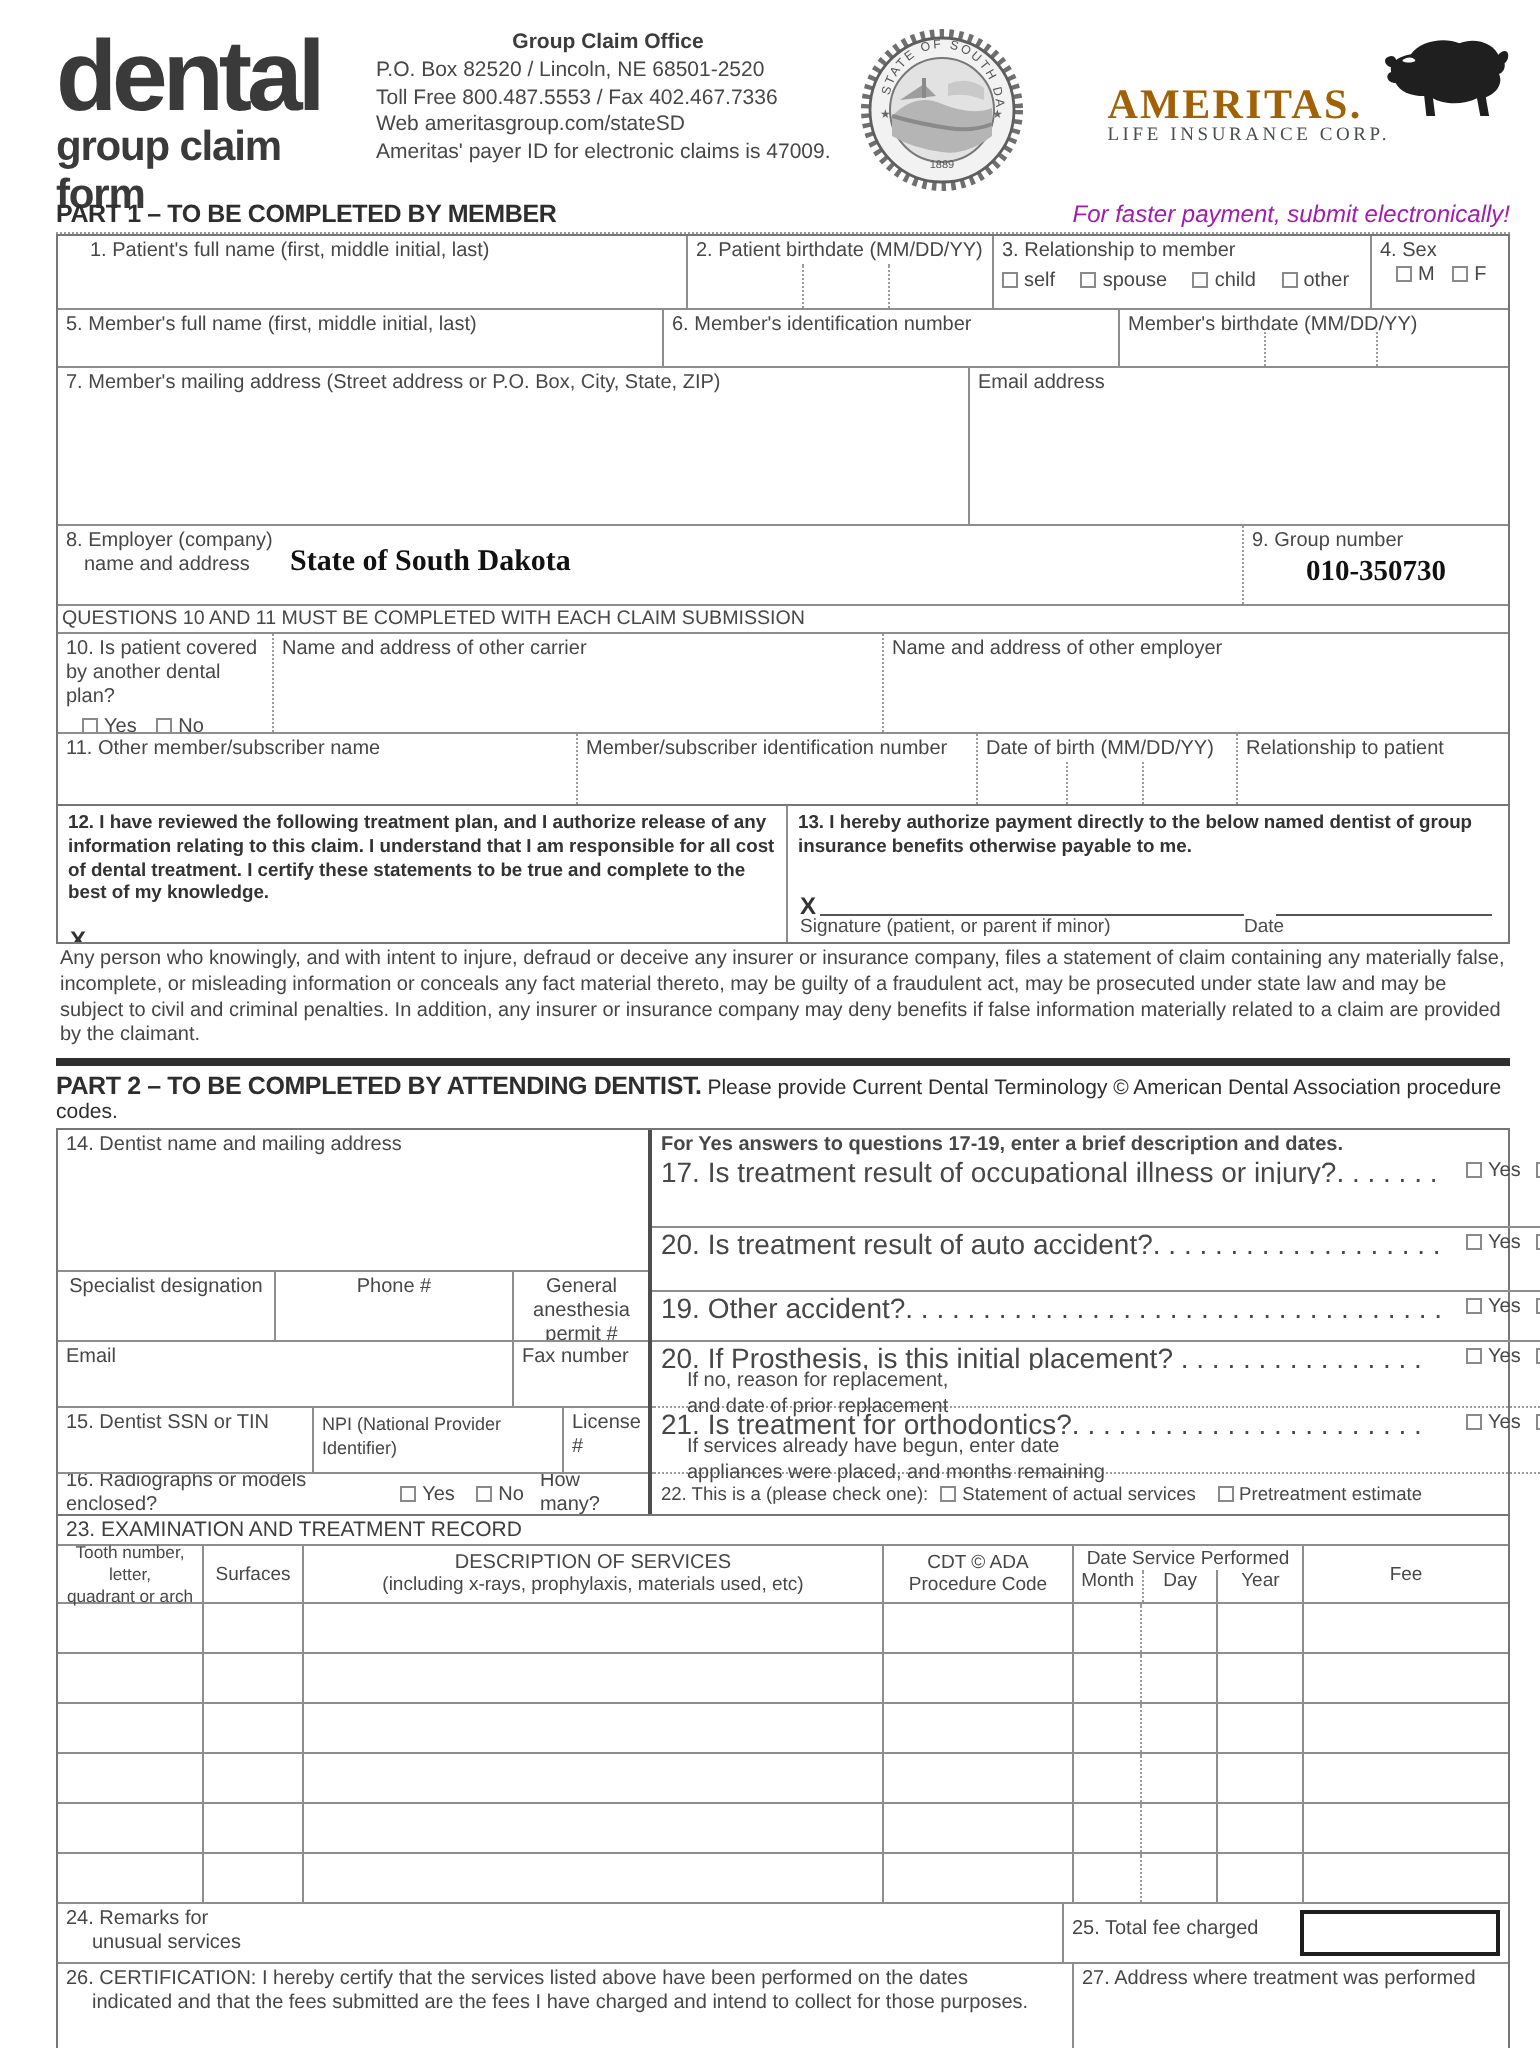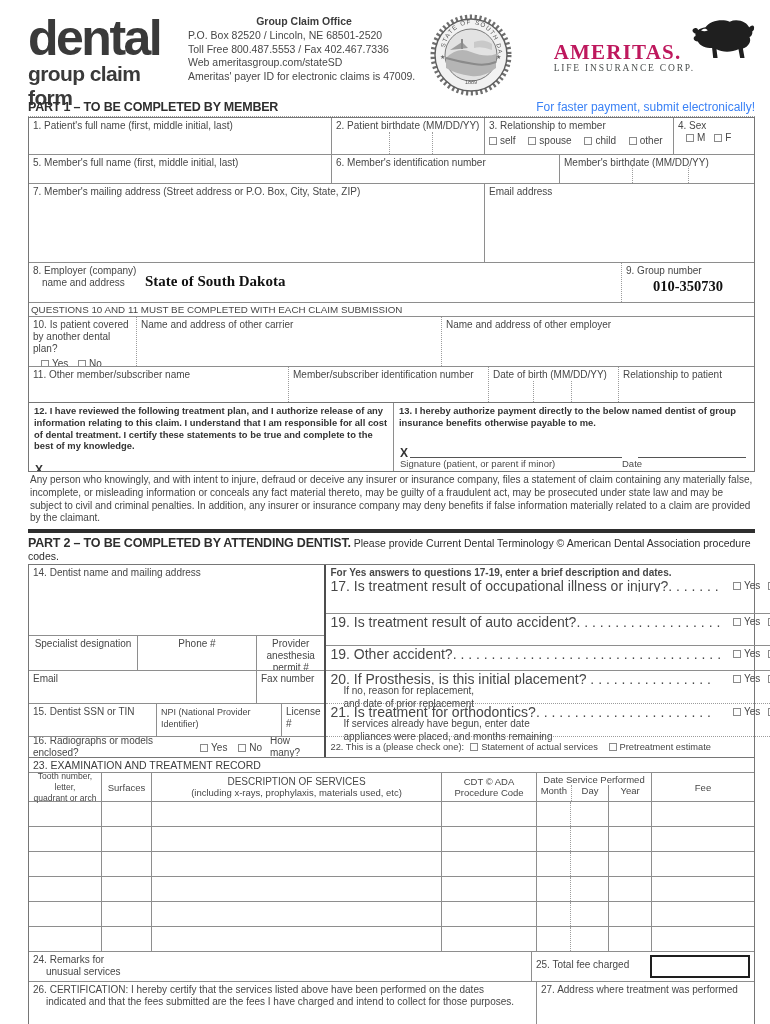--- a/index.html
+++ b/index.html
@@ -14,28 +14,28 @@
   
   .header { display:flex; height:88px; }
   .logo { width:160px; padding-top:6px; }
   .logo-title { font-size:50px; font-weight:bold; letter-spacing:-2.5px; line-height:44px; color:#3a3a3a; }
   .logo-sub { font-size:21px; font-weight:bold; letter-spacing:-0.6px; color:#3a3a3a; margin-top:2px; }
   .contact { width:232px; padding-top:5px; font-size:10.5px; line-height:13.8px; color:#474747; }
   .contact .ct { font-weight:bold; color:#3c3c3c;text-align:center; }
   .sealwrap { width:92px; padding-top:2px; margin-left:8px; }
   .brand { flex:1; padding-top:16px; display:flex; justify-content:flex-end; align-items:flex-start; }
   .brand-text { text-align:left; margin-top:16px; }
-  .brand-name { font-family:"Liberation Serif", serif; font-size:21px; letter-spacing:1.2px; color:#be185d; font-weight:600; line-height:20px; }
+  .brand-name { font-family:"Liberation Serif", serif; font-size:21px; letter-spacing:1.2px; color:#a16207; font-weight:600; line-height:20px; }
   .brand-sub { font-family:"Liberation Serif", serif; font-size:9.5px; letter-spacing:1.8px; color:#4a4f4e; margin-top:1px; text-align:right; }
   .bison { margin-left:-6px; margin-top:-10px; }
 
   
   .p1head { display:flex; justify-content:space-between; align-items:flex-end; border-bottom:1px dotted #9a9a9a; padding-bottom:2px; margin-top:2px; }
   .phead-l { font-size:12.5px; font-weight:bold; color:#2e2e2e; letter-spacing:-0.2px; }
-  .phead-note { font-size:12px; color:#3b82f6; }
+  .phead-note { font-size:12px; font-style:italic; color:#a21caf; }
 
   
   .tbl { border:1px solid #767676; }
   .tbl.nt { border-top:0; }
   .row { display:flex; border-top:1px solid #8e8e8e; }
   .row.f { border-top:0; }
   .c { border-left:1px solid #8e8e8e; padding:2px 4px; position:relative; overflow:hidden; }
   .c.f { border-left:0; }
   .c.dl { border-left:1px dotted #9c9c9c; }
   .lbl { font-size:10px; line-height:12px; color:#474747; }
@@ -146,21 +146,21 @@
   </div>
 
   <div class="p1head">
     <span class="phead-l">PART 1 – TO BE COMPLETED BY MEMBER</span>
     <span class="phead-note">For faster payment, submit electronically!</span>
   </div>
 
   <div class="tbl">
 
     <div class="row f" style="height:36px;">
-      <div class="c f" style="width:302px;">
+      <div class="c f" style="width:302px;margin-left:12px;">
         <div class="lbl">1. Patient's full name (first, middle initial, last)</div>
       </div>
       <div class="c" style="width:153px;">
         <div class="lbl">2. Patient birthdate (MM/DD/YY)</div>
         <div class="dsep" style="left:57px;"></div>
           <div class="dsep" style="left:100px;"></div>
       </div>
       <div class="c" style="width:189px;">
         <div class="lbl">3. Relationship to member</div>
         <div class="cbg" style="margin-top:3px;">
@@ -300,21 +300,21 @@
         </div>
       </div>
       <div class="row" style="height:35px;text-align:center;">
         <div class="c f" style="width:108px;">
           <div class="lbl">Specialist designation</div>
         </div>
         <div class="c" style="width:119px;">
           <div class="lbl">Phone #</div>
         </div>
         <div class="c" style="flex:1;">
-          <div class="lbl">Provider anesthesia permit #</div>
+          <div class="lbl">General anesthesia permit #</div>
         </div>
       </div>
       <div class="row" style="height:33px;">
         <div class="c f" style="width:227px;">
           <div class="lbl">Email</div>
         </div>
         <div class="c" style="flex:1;">
           <div class="lbl">Fax number</div>
         </div>
       </div>
@@ -344,21 +344,21 @@
     <div style="flex:1; border-left:2px solid #4e4e4e;">
       <div class="row f" style="height:48px; display:block; padding:2px 4px;">
         <div class="lbl" style="font-weight:bold;">For Yes answers to questions 17-19, enter a brief description and dates.</div>
         <div class="q" style="margin-top:1px;">
           <span class="qtext">17. Is treatment result of occupational illness or injury?. . . . . . .</span>
           <span class="qyn"><span class="cb"></span><span>Yes</span><span class="cb"></span><span>No</span></span>
         </div>
       </div>
       <div class="row" style="height:32px; display:block; padding:2px 4px;">
         <div class="q">
-          <span class="qtext">19. Is treatment result of auto accident?. . . . . . . . . . . . . . . . . . .</span>
+          <span class="qtext">20. Is treatment result of auto accident?. . . . . . . . . . . . . . . . . . .</span>
           <span class="qyn"><span class="cb"></span><span>Yes</span><span class="cb"></span><span>No</span></span>
         </div>
       </div>
       <div class="row" style="height:25px; display:block; padding:2px 4px;">
         <div class="q">
           <span class="qtext">19. Other accident?. . . . . . . . . . . . . . . . . . . . . . . . . . . . . . . . . . .</span>
           <span class="qyn"><span class="cb"></span><span>Yes</span><span class="cb"></span><span>No</span></span>
         </div>
       </div>
       <div class="row" style="height:33px; display:block; padding:2px 4px;">

